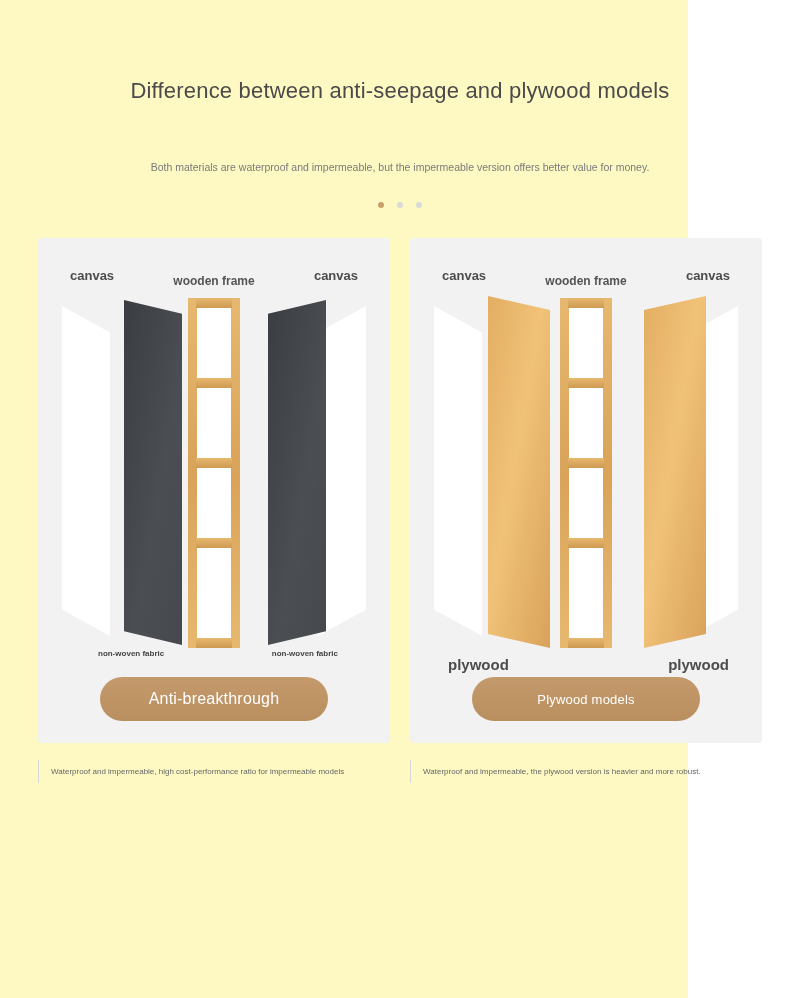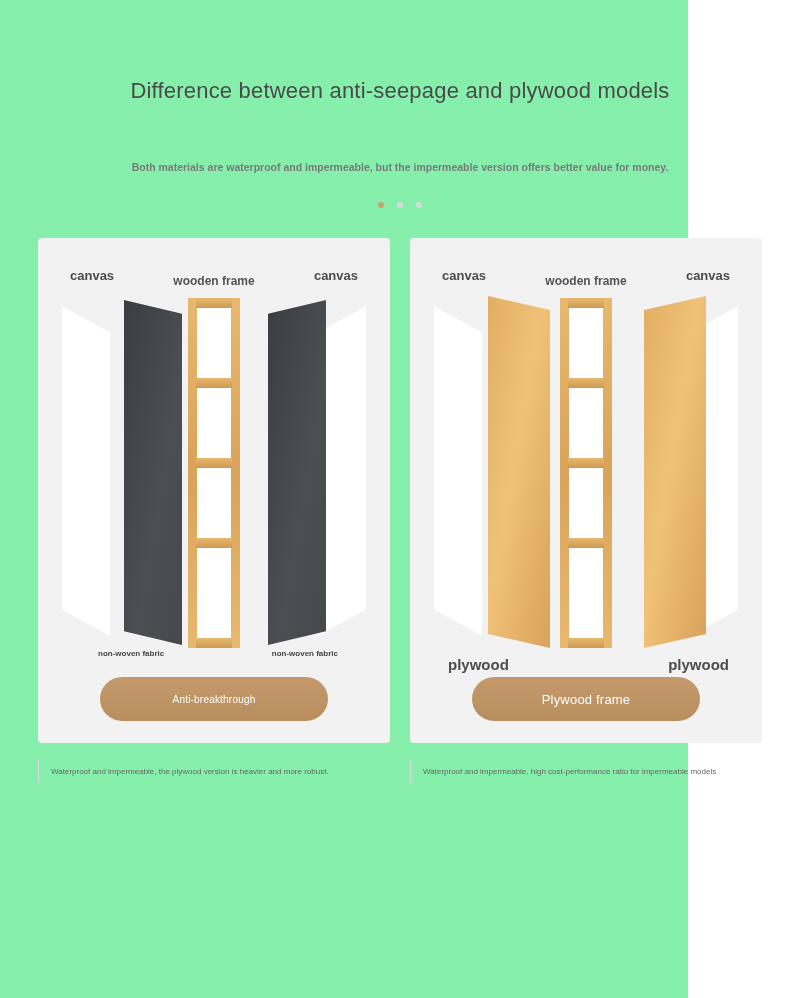--- a/index.html
+++ b/index.html
@@ -2,32 +2,32 @@
 <html><head>
 <meta charset="utf-8">
 <style>
   * { box-sizing: border-box; margin: 0; padding: 0; }
   html, body {
     width: 800px; height: 998px;
     background: #ffffff;
     font-family: "Liberation Sans", sans-serif;
     overflow: hidden;
   }
-  .page { position: relative; width: 688px; height: 998px; background:#86efac; }
+  .page { position: relative; width: 688px; height: 998px; background:#fef9c3; }
 
   .title {
     position: absolute; top: 78px; left: 0; width: 800px;
     text-align: center;
     font-size: 22px; font-weight: 400; color: #4a4a4a;
     letter-spacing: .2px;
   }
   .subtitle {
     position: absolute; top: 161px; left: 0; width: 800px;
     text-align: center;
-    font-size: 10.5px; color: #7a7a7a; font-weight: 700;
+    font-size: 10.5px; color: #7a7a7a; font-weight: 400;
   }
 
   .dots {
     position: absolute; top: 202px; left: 0; width: 800px;
     display: flex; justify-content: center; align-items: center; gap: 13px;
   }
   .dot { width: 6px; height: 6px; border-radius: 50%; background: #d9d9d9; }
   .dot.active { background: #c9a06a; }
 
   .cards {
@@ -91,21 +91,21 @@
     background: linear-gradient(180deg,#e7b86f,#cf9a52); }
   .frame-inner { position:absolute; left:9px; right:9px; top:0; bottom:0; background:#ffffff; z-index:-1; }
 
   .btn {
     position: absolute; left: 50%; transform: translateX(-50%);
     bottom: 22px;
     width: 228px; height: 44px;
     background: linear-gradient(180deg,#c49a6c,#b98f5f);
     border-radius: 22px;
     display: flex; align-items: center; justify-content: center;
-    color: #ffffff; font-size: 10px; letter-spacing: .2px;
+    color: #ffffff; font-size: 16px; letter-spacing: .2px;
     border: none; cursor: pointer;
   }
   .card-right .btn { font-size: 13px; }
 
   .captions {
     position: absolute; top: 760px; left: 38px; width: 724px;
     display: flex; justify-content: space-between;
   }
   .caption {
     width: 352px;
@@ -175,26 +175,26 @@
         <div class="rung" style="top:0px"></div>
         <div class="rung" style="top:80px"></div>
         <div class="rung" style="top:160px"></div>
         <div class="rung" style="top:240px"></div>
         <div class="rung" style="top:340px"></div>
       </div>
 
       <span class="lbl lbl-ply-l">plywood</span>
       <span class="lbl lbl-ply-r">plywood</span>
 
-      <button class="btn">Plywood frame</button>
+      <button class="btn">Plywood models</button>
     </div>
   </div>
 
   <div class="captions">
     <div class="caption">
+      <span>Waterproof and impermeable, high cost-performance ratio for impermeable models</span>
+    </div>
+    <div class="caption">
       <span>Waterproof and impermeable, the plywood version is heavier and more robust.</span>
     </div>
-    <div class="caption">
-      <span>Waterproof and impermeable, high cost-performance ratio for impermeable models</span>
-    </div>
   </div>
 
 </div>
 
 </body></html>

